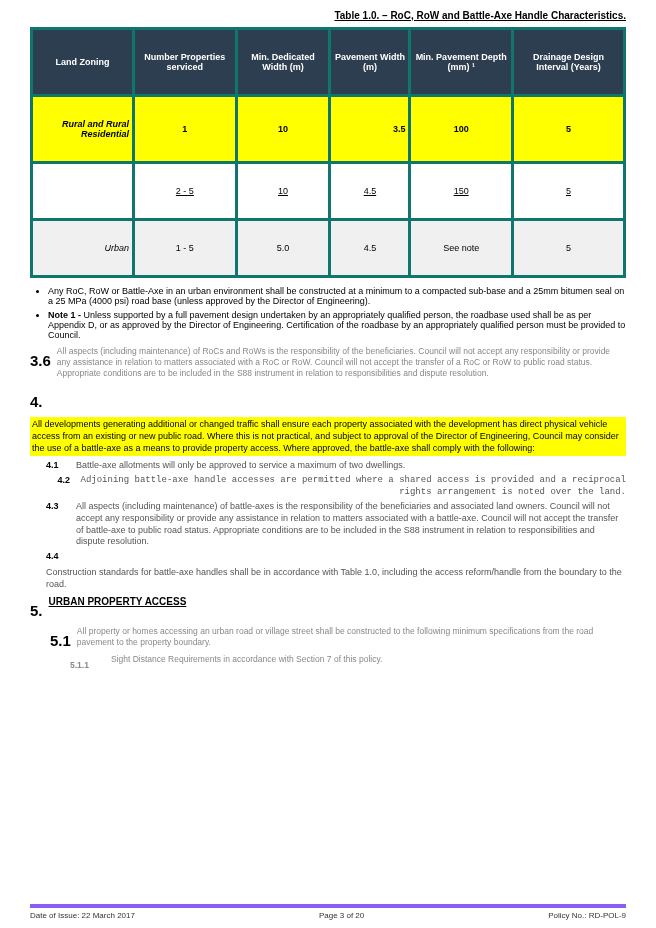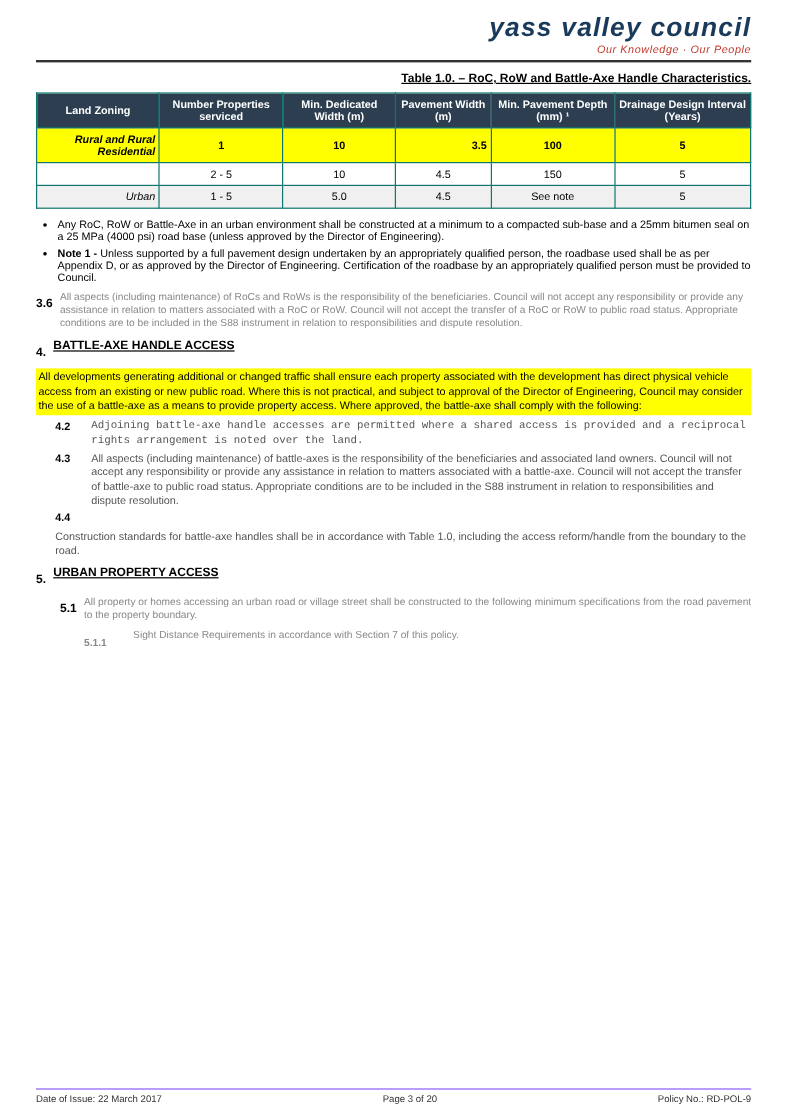--- a/index.html
+++ b/index.html
@@ -52,57 +52,58 @@
       margin-bottom: 6px;
       text-align: right;
     }
     table {
       width: 100%;
       border-collapse: collapse;
       margin-bottom: 8px;
       font-size: 9px;
     }
     th, td {
-      border: 1px solid #0f766e;
-      padding: 4px 3px;
+      border: 3px solid #0f766e;
+      padding: 22px 3px;
       text-align: center;
       vertical-align: middle;
     }
     th {
       background: #2c3e50;
       color: #fff;
       font-weight: bold;
     }
     .row-highlight td {
       background: #ffff00;
       font-weight: bold;
     }
     .row-normal td {
       background: #fff;
+      text-decoration: underline;
     }
     .row-striped td {
       background: #f0f0f0;
     }
     td.left-header {
       text-align: right;
       font-style: italic;
     }
     
     .bullets {
       margin: 6px 0 6px 18px;
       font-size: 9px;
     }
     .bullets li {
       margin-bottom: 4px;
       list-style-type: disc;
     }
     
     .section-num {
       font-weight: bold;
-      font-size: 10px;
+      font-size: 15px;
       margin: 6px 0 3px 0;
     }
     .section-title {
       font-weight: bold;
       font-size: 10px;
       text-decoration: underline;
     }
     .section-header {
       display: flex;
       gap: 6px;
@@ -126,38 +127,32 @@
     
     .footer {
       position: absolute;
       bottom: 8px;
       left: 30px;
       right: 30px;
       display: flex;
       justify-content: space-between;
       font-size: 8px;
       color: #333;
-      border-top: 1px solid #8b5cf6;
+      border-top: 4px solid #8b5cf6;
       padding-top: 3px;
     }
     .blurry-text {
       color: #888;
       font-size: 8.5px;
     }
   </style>
 </head>
 <body>
 <div class="page">
 
-  <div class="header">
-    <div class="logo-area">
-      <div class="logo-title">yass valley council</div>
-      <div class="logo-subtitle">Our Knowledge · Our People</div>
-    </div>
-  </div>
 
   <div class="table-title">Table 1.0. – RoC, RoW and Battle-Axe Handle Characteristics.</div>
 
   <table>
     <thead>
       <tr>
         <th>Land Zoning</th>
         <th>Number Properties serviced</th>
         <th>Min. Dedicated Width (m)</th>
         <th>Pavement Width (m)</th>
@@ -200,26 +195,29 @@
     </li>
   </ul>
 
   <div class="section-header">
     <span class="section-num">3.6</span>
     <p class="body-text blurry-text">All aspects (including maintenance) of RoCs and RoWs is the responsibility of the beneficiaries. Council will not accept any responsibility or provide any assistance in relation to matters associated with a RoC or RoW. Council will not accept the transfer of a RoC or RoW to public road status. Appropriate conditions are to be included in the S88 instrument in relation to responsibilities and dispute resolution.</p>
   </div>
 
   <div class="section-header">
     <span class="section-num">4.</span>
-    <span class="section-title">BATTLE-AXE HANDLE ACCESS</span>
   </div>
   <p class="body-text-highlight" style="background:#ffff00; padding:2px;">All developments generating additional or changed traffic shall ensure each property associated with the development has direct physical vehicle access from an existing or new public road. Where this is not practical, and subject to approval of the Director of Engineering, Council may consider the use of a battle-axe as a means to provide property access. Where approved, the battle-axe shall comply with the following:</p>
 
   <div id="sub-items-container">
       <div style="display: flex; gap: 6px; margin-left: 16px; margin-bottom: 3px;">
+        <span style="min-width: 24px; font-weight: bold; font-size: 9px;">4.1</span>
+        <p style="font-size: 9px; color: rgb(85, 85, 85); line-height: 1.3;">Battle-axe allotments will only be approved to service a maximum of two dwellings.</p>
+      </div>
+      <div style="display: flex; gap: 6px; margin-left: 16px; margin-bottom: 3px; text-align: right;">
         <span style="min-width: 24px; font-weight: bold; font-size: 9px;">4.2</span>
         <p style="font-size: 9px; color: rgb(85, 85, 85); line-height: 1.3; font-family: Liberation Mono, monospace;">Adjoining battle-axe handle accesses are permitted where a shared access is provided and a reciprocal rights arrangement is noted over the land.</p>
       </div>
       <div style="display: flex; gap: 6px; margin-left: 16px; margin-bottom: 3px;">
         <span style="min-width: 24px; font-weight: bold; font-size: 9px;">4.3</span>
         <p style="font-size: 9px; color: rgb(85, 85, 85); line-height: 1.3;">All aspects (including maintenance) of battle-axes is the responsibility of the beneficiaries and associated land owners. Council will not accept any responsibility or provide any assistance in relation to matters associated with a battle-axe. Council will not accept the transfer of battle-axe to public road status. Appropriate conditions are to be included in the S88 instrument in relation to responsibilities and dispute resolution.</p>
       </div>
       <div style="display: flex; gap: 6px; margin-left: 16px; margin-bottom: 3px; flex-direction: column;">
         <span style="min-width: 24px; font-weight: bold; font-size: 9px;">4.4</span>
         <p style="font-size: 9px; color: rgb(85, 85, 85); line-height: 1.3;">Construction standards for battle-axe handles shall be in accordance with Table 1.0, including the access reform/handle from the boundary to the road.</p>

